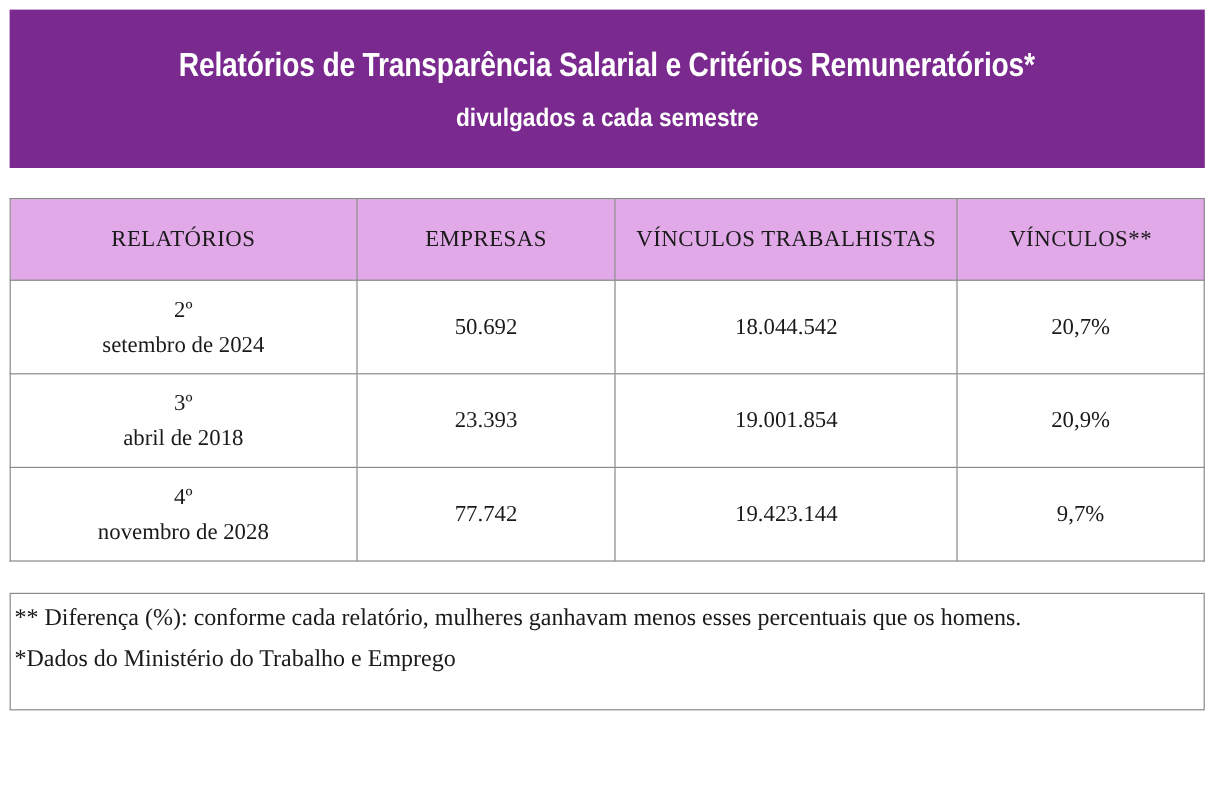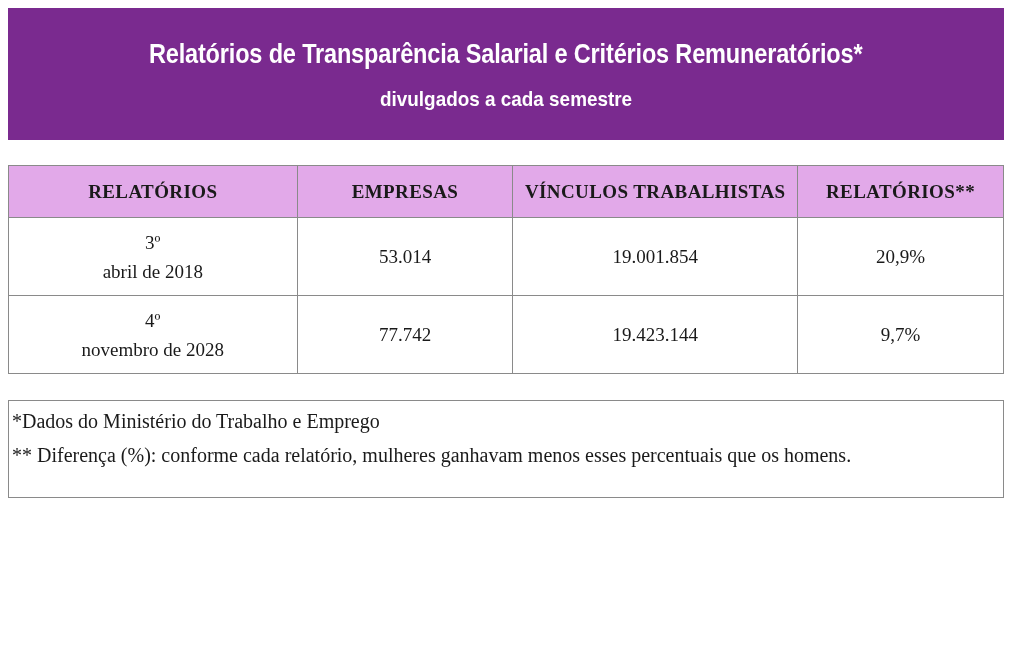--- a/index.html
+++ b/index.html
@@ -39,21 +39,21 @@
     border:1px solid var(--outer_border);
   }
   col.c1{width:29.0%;} col.c2{width:21.7%;} col.c3{width:28.6%;} col.c4{width:20.7%;}
   .data-table th,.data-table td{
     border:1px solid var(--border);
     text-align:center;vertical-align:middle;
     font-size:19px;
   }
   .data-table thead th{
     background:var(--header_lilac);
-    height:52px;font-weight:bold;letter-spacing:0.4px;margin-top:43px;
+    height:68px;font-weight:normal;letter-spacing:0.4px;margin-top:43px;
   }
   .data-table tbody td{height:78px;}
   .cell-period .ordinal,.cell-period .period{display:block;line-height:29px;}
 
   
   .notes{
     margin-top:26px;
     border:1px solid var(--border);
     min-height:98px;
     padding:3px 8px 8px 3px;
@@ -76,43 +76,52 @@
       <col class="c1">
         <col class="c2">
         <col class="c3">
         <col class="c4">
     </colgroup>
     <thead>
       <tr>
         <th>RELATÓRIOS</th>
         <th>EMPRESAS</th>
         <th>VÍNCULOS TRABALHISTAS</th>
-        <th>RELATÓRIOS**</th>
+        <th>VÍNCULOS**</th>
       </tr>
     </thead>
     <tbody>
       <tr>
         <td class="cell-period">
+          <span class="ordinal">2º</span>
+          <span class="period">setembro de 2024</span>
+        </td>
+        <td>50.692</td>
+        <td>18.044.542</td>
+        <td>20,7%</td>
+      </tr>
+      <tr>
+        <td class="cell-period">
           <span class="ordinal">3º</span>
           <span class="period">abril de 2018</span>
         </td>
-        <td>53.014</td>
+        <td>23.393</td>
         <td>19.001.854</td>
         <td>20,9%</td>
       </tr>
       <tr>
         <td class="cell-period">
           <span class="ordinal">4º</span>
           <span class="period">novembro de 2028</span>
         </td>
         <td>77.742</td>
         <td>19.423.144</td>
         <td>9,7%</td>
       </tr>
     </tbody>
   </table>
 
   <footer class="notes">
+    <p>** Diferença (%): conforme cada relatório, mulheres ganhavam menos esses percentuais que os homens.</p>
     <p>*Dados do Ministério do Trabalho e Emprego</p>
-    <p>** Diferença (%): conforme cada relatório, mulheres ganhavam menos esses percentuais que os homens.</p>
   </footer>
 
 </div>
 
 </body></html>

